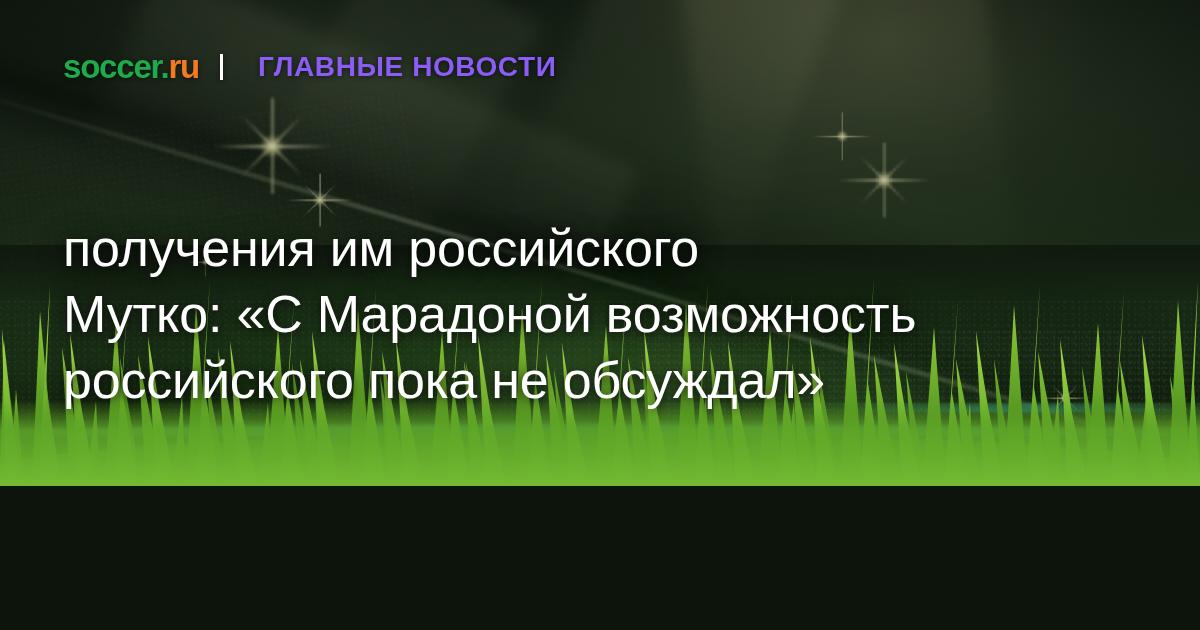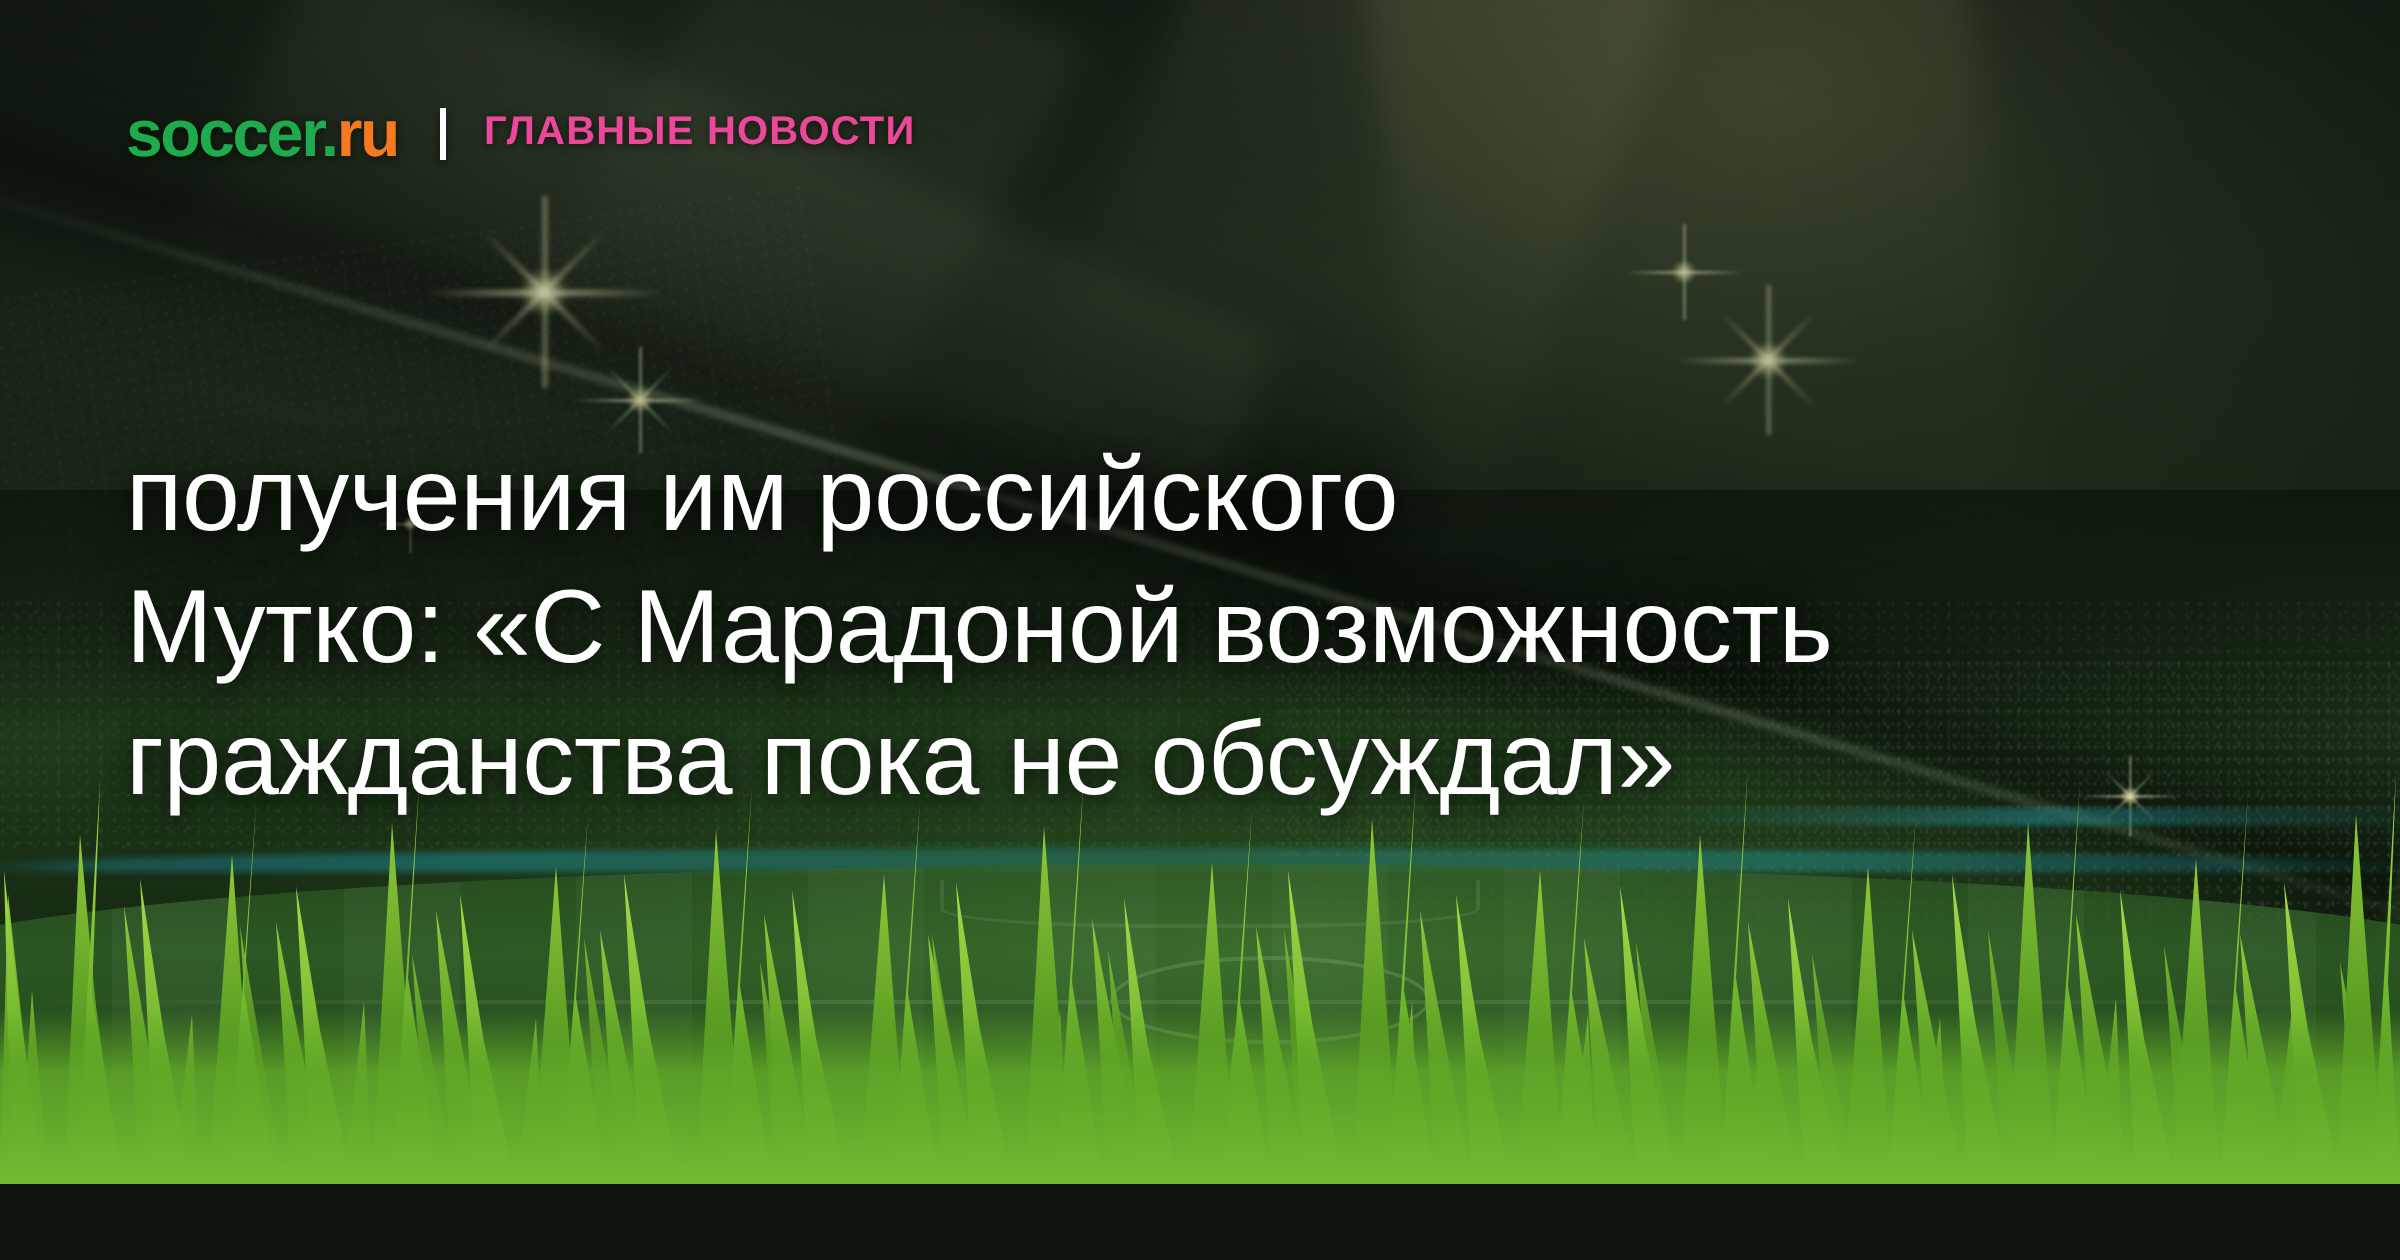--- a/index.html
+++ b/index.html
@@ -4,21 +4,21 @@
 <style>
   * { margin:0; padding:0; box-sizing:border-box; }
   html, body {
     width:1200px; height:630px; overflow:hidden;
     background:#0d140c;
     font-family:"Liberation Sans", sans-serif;
   }
 
   .card {
     position:relative;
-    width:1200px; height:592px;
+    width:1200px; height:486px;
     overflow:hidden;
     background:#141d13;
   }
 
   
   .bg-layer { position:absolute; inset:0; }
 
   
   .bg-base {
     background:
@@ -240,23 +240,24 @@
   }
   .logo .t-green { color:#1faa4d; }
   .logo .t-orange { color:#f47a1f; }
 
   .sep {
     display:inline-block; width:3px; height:26px;
     background:#ffffff; margin:0 19px 0 21px;
     box-shadow:0 1px 4px rgba(0,0,0,0.5);
   }
   .kicker {
-    color:#ec4899; font-size:20px; font-weight:bold;
+    color:#8b5cf6; font-size:28px; font-weight:bold;
     letter-spacing:0.6px; white-space:nowrap;
     text-shadow:0 1px 5px rgba(0,0,0,0.6);
+    margin-left:16px;
   }
 
   .headline {
     position:absolute; left:63px; top:215px;
     width:1070px; z-index:20;
     color:#ffffff;
     font-size:52px; font-weight:normal;
     line-height:66px; letter-spacing:-0.2px;
     text-shadow:0 2px 10px rgba(0,0,0,0.62), 0 0 28px rgba(0,0,0,0.40);
   }
@@ -464,16 +465,16 @@
 
   <div class="header">
     <span class="logo"><span class="t-green">soccer.</span><span class="t-orange">ru</span></span>
     <span class="sep"></span>
     <span class="kicker">ГЛАВНЫЕ НОВОСТИ</span>
   </div>
 
   <h1 class="headline">
     <span class="hl-line">получения им российского</span>
     <span class="hl-line">Мутко: «С Марадоной возможность</span>
-    <span class="hl-line">гражданства пока не обсуждал»</span>
+    <span class="hl-line">российского пока не обсуждал»</span>
   </h1>
 
 </div>
 
 </body></html>

